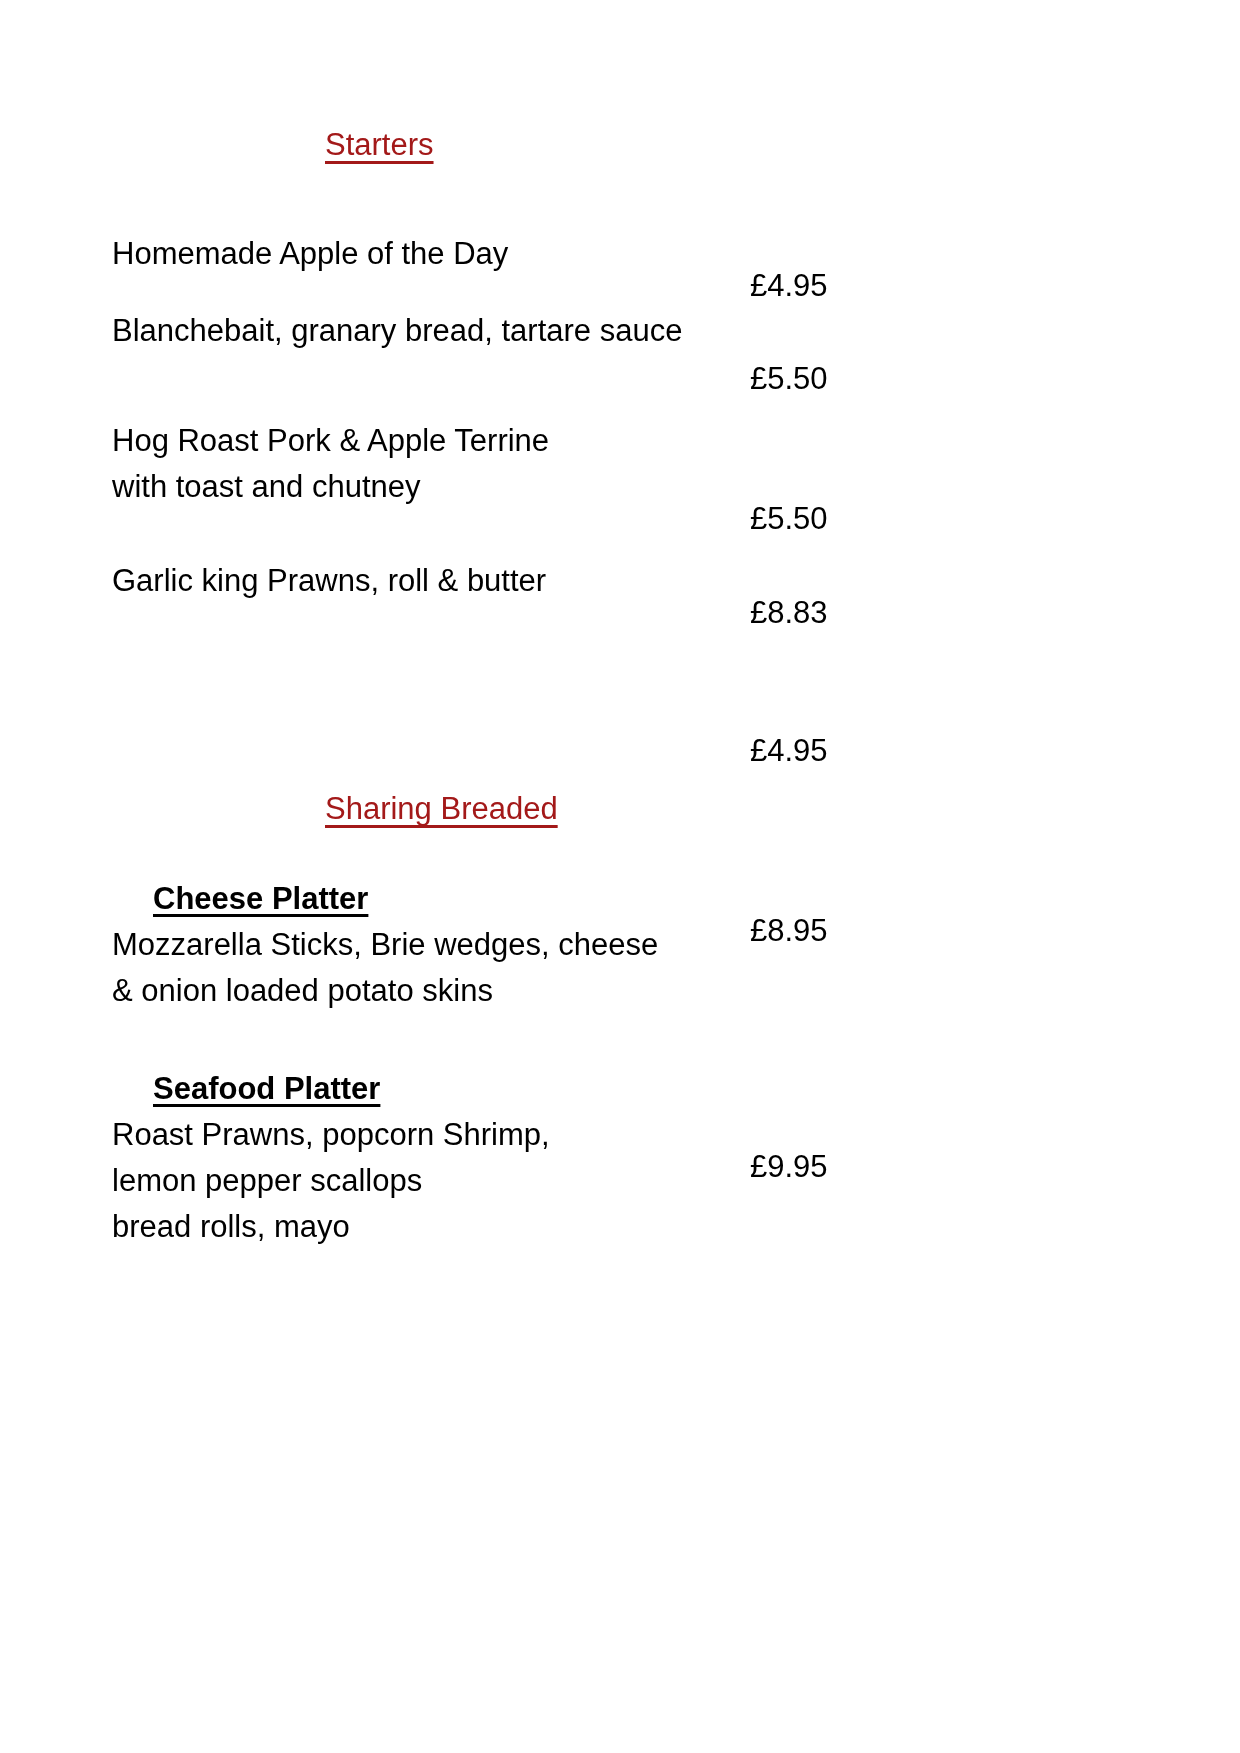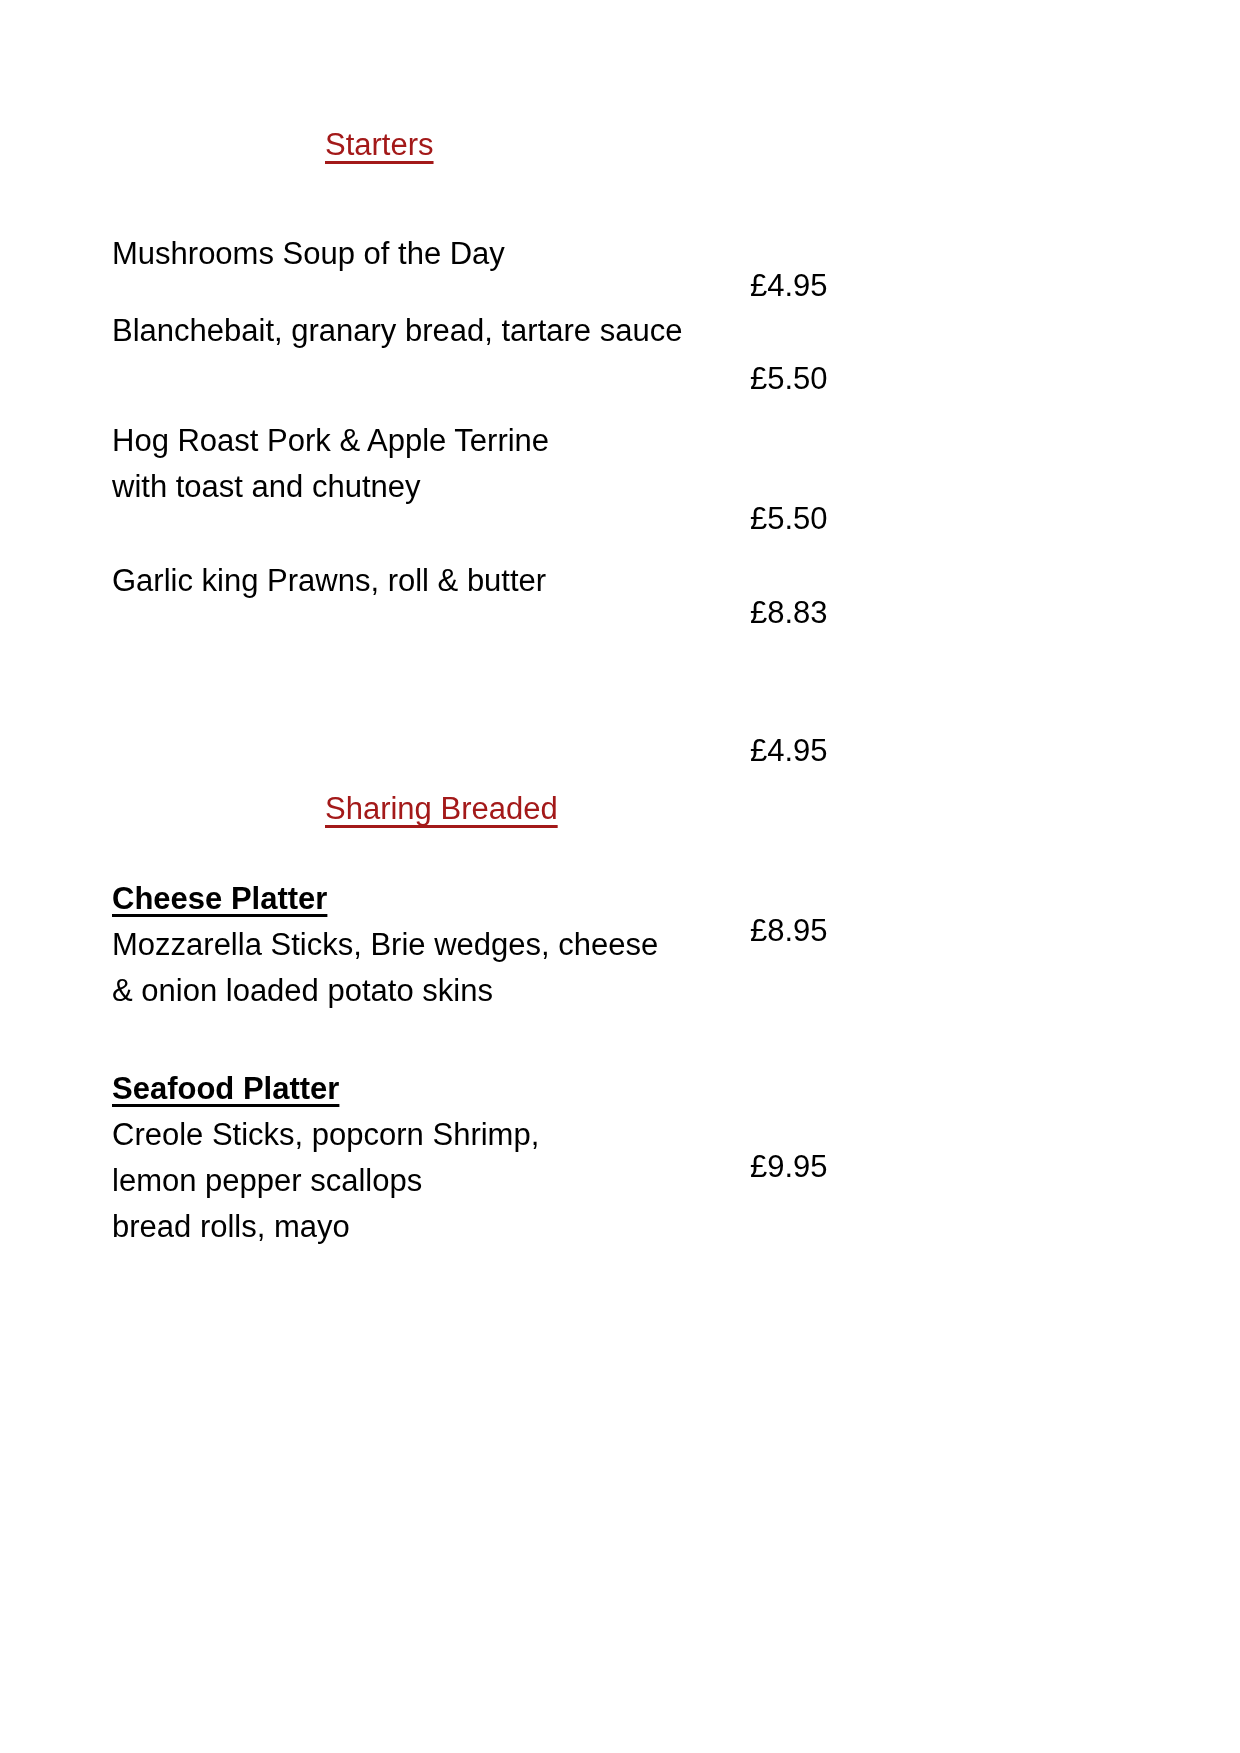--- a/index.html
+++ b/index.html
@@ -35,37 +35,38 @@
   .item-block {
     position: absolute;
     left: 112px;
     white-space: nowrap;
   }
   .item-name-bold {
     font-weight: bold;
     text-decoration: underline;
     text-decoration-thickness: 3px;
     text-underline-offset: 5px;
+    margin-left: 41px;
   }
   .price {
     position: absolute;
     left: 750px;
     white-space: nowrap;
     margin-top: 32px;
   }
 </style>
 </head>
 <body>
 
 <div class="page">
 
   <div class="section-heading" style="top:122px">Starters</div>
 
   <div class="item-block" style="top:231px">
-    <div>Mushrooms Soup of the Day</div>
+    <div>Homemade Apple of the Day</div>
   </div>
   <div class="price" style="top:231px">£4.95</div>
 
   <div class="item-block" style="top:308px">
     <div>Blanchebait, granary bread, tartare sauce</div>
   </div>
   <div class="price" style="top:324px">£5.50</div>
 
   <div class="item-block" style="top:418px">
     <div>Hog Roast Pork &amp; Apple Terrine</div>
@@ -84,19 +85,19 @@
 
   <div class="item-block" style="top:876px">
     <div class="item-name-bold">Cheese Platter</div>
     <div>Mozzarella Sticks, Brie wedges, cheese</div>
     <div>&amp; onion loaded potato skins</div>
   </div>
   <div class="price" style="top:876px">£8.95</div>
 
   <div class="item-block" style="top:1066px">
     <div class="item-name-bold">Seafood Platter</div>
-    <div>Creole Sticks, popcorn Shrimp,</div>
+    <div>Roast Prawns, popcorn Shrimp,</div>
     <div>lemon pepper scallops</div>
     <div>bread rolls, mayo</div>
   </div>
   <div class="price" style="top:1112px">£9.95</div>
 
 </div>
 
 </body></html>

